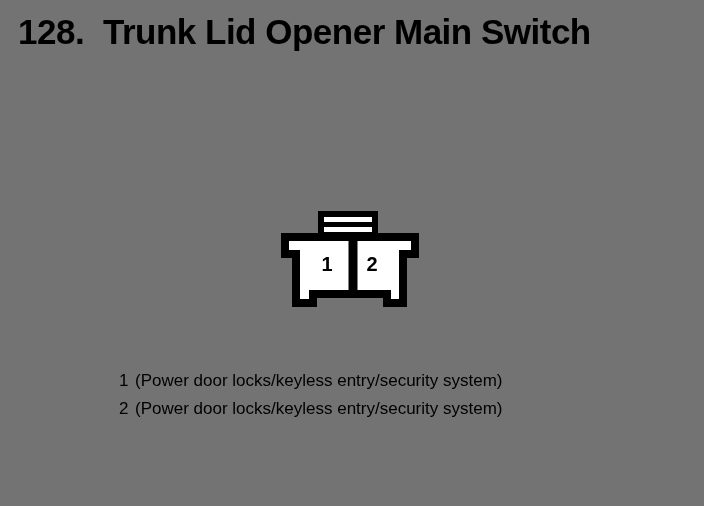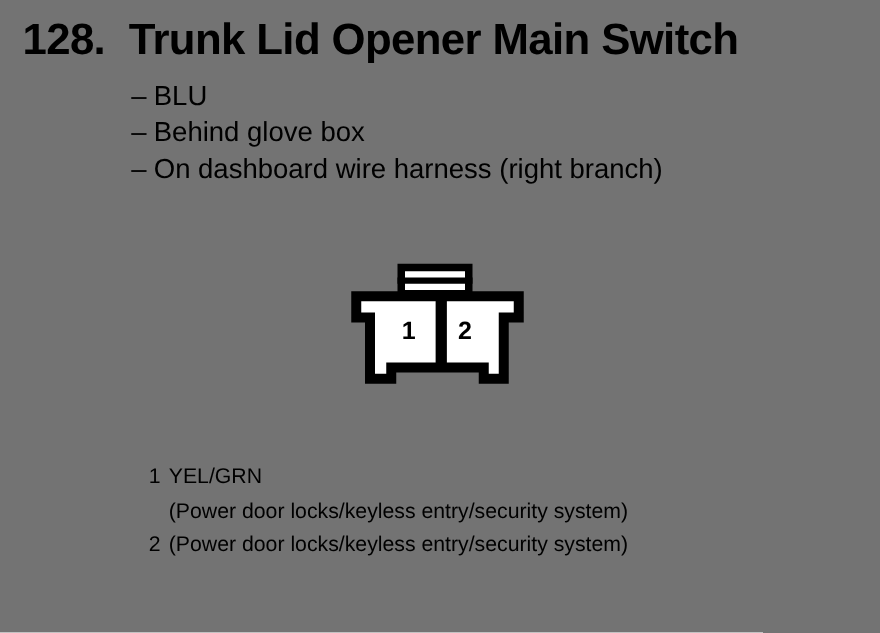--- a/index.html
+++ b/index.html
@@ -62,50 +62,38 @@
 </style>
 </head>
 <body>
 
 <div class="page">
 
   <div class="entry-header">
     <span class="entry-num">128.</span><span>Trunk Lid Opener Main Switch</span>
   </div>
 
-  <div class="details">
-    <div class="bullet-line">
-      <span class="dash">–</span><span>BLU</span>
-    </div>
-    <div class="bullet-line">
-      <span class="dash">–</span><span>Behind glove box</span>
-    </div>
-    <div class="bullet-line">
-      <span class="dash">–</span><span>On dashboard wire harness (right branch)</span>
-    </div>
-  </div>
 
   <svg class="connector" viewBox="0 0 140 102" xmlns="http://www.w3.org/2000/svg">
 
     <rect x="41" y="8" width="54" height="21" fill="#ffffff" stroke="#000000" stroke-width="6"></rect>
     <line x1="38" y1="18.5" x2="98" y2="18.5" stroke="#000000" stroke-width="5"></line>
 
     <path d="M5,31 H135 V48 H123 V97 H107 V88 H33 V97 H16 V48 H5 Z" fill="#ffffff" stroke="#000000" stroke-width="8" stroke-linejoin="miter"></path>
 
     <line x1="73" y1="31" x2="73" y2="86" stroke="#000000" stroke-width="9"></line>
 
     <text x="47" y="65" text-anchor="middle">1</text>
     <text x="92" y="65" text-anchor="middle">2</text>
   </svg>
 
   <div class="pinout">
     <div class="pin-row">
       <div class="pin-num">1</div>
       <div class="pin-desc">
-        <div>YEL/GRN</div>
         <div>(Power door locks/keyless entry/security system)</div>
       </div>
     </div>
     <div class="pin-row">
       <div class="pin-num">2</div>
       <div class="pin-desc">
         <div>(Power door locks/keyless entry/security system)</div>
       </div>
     </div>
   </div>

